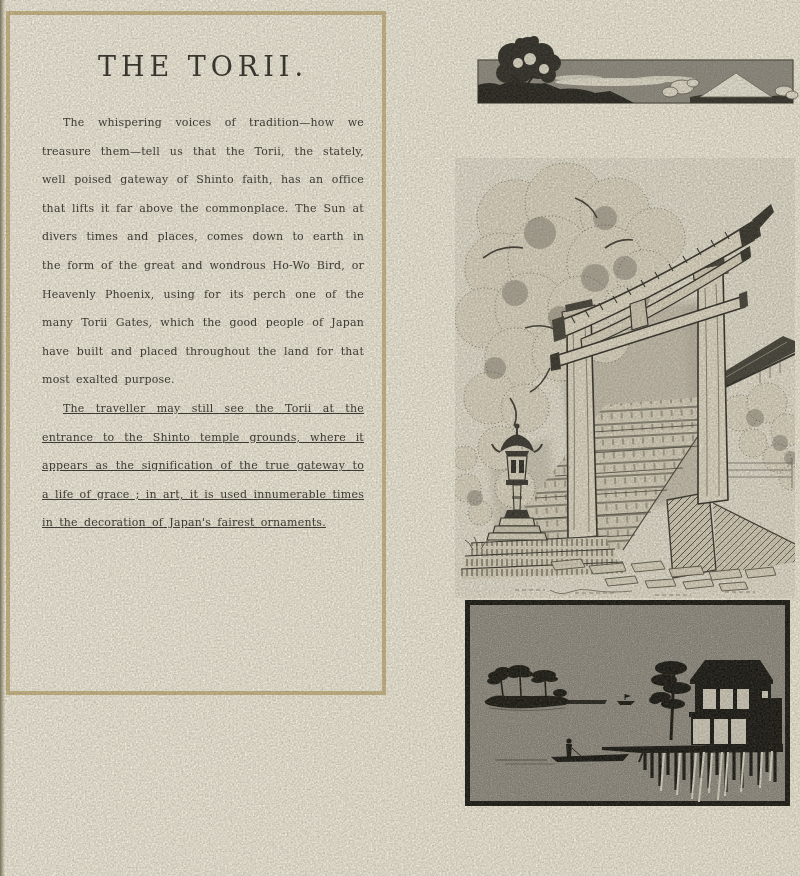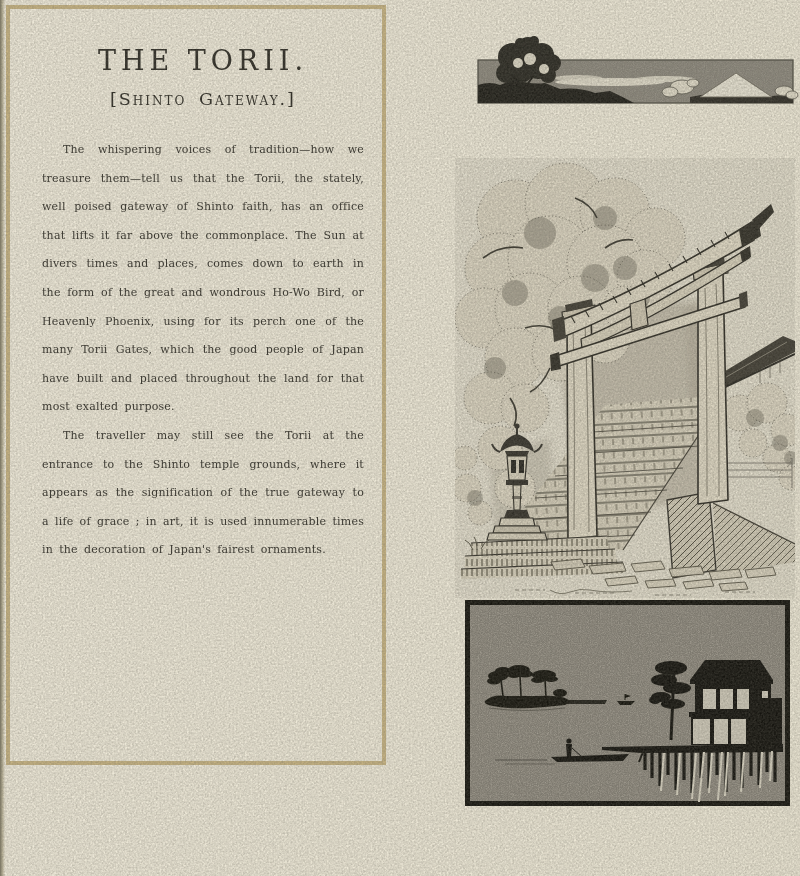--- a/index.html
+++ b/index.html
@@ -5,31 +5,31 @@
   html,body{margin:0;padding:0;}
   body{width:800px;height:876px;background:#ece7d6;overflow:hidden;
        font-family:"DejaVu Serif", serif;}
   .page{position:relative;width:800px;height:876px;
         background:linear-gradient(100deg,#eee9d9 0%,#ece7d6 55%,#eae5d3 100%);}
   .scan-edge{position:absolute;left:0;top:0;width:5px;height:876px;
         background:linear-gradient(to right,#7a7560,#c0b99f 55%,rgba(192,185,159,0));}
   .paper-grain{position:absolute;left:0;top:0;pointer-events:none;opacity:.35;}
 
   
-  .text-panel{position:absolute;left:6px;top:5px;width:380px;height:760px;
+  .text-panel{position:absolute;left:6px;top:11px;width:380px;height:684px;
         box-sizing:border-box;border:4px solid #c5b282;
         padding:24px 18px 16px 32px;}
   .doc-title{margin:12px 0 0;text-align:center;font-weight:normal;
         font-size:27px;letter-spacing:5px;color:#2e2c25;}
   .doc-subtitle{margin:13px 0 0;text-align:center;font-weight:normal;
         font-variant:small-caps;font-size:17.5px;letter-spacing:2px;
         word-spacing:5px;color:#2e2c25;}
   .body-par{margin:27px 0 0;color:#33312a;font-size:11px;line-height:28.6px;
         text-align:justify;text-indent:21px;word-spacing:2.5px;letter-spacing:.2px;}
-  .body-par + .body-par{margin-top:0;}
+  .body-par + .body-par{margin-top:0;text-decoration:underline;}
 
   
   figure{margin:0;position:absolute;}
   .vignette{left:460px;top:35px;width:340px;height:75px;}
   .main-illo{left:455px;top:158px;width:340px;height:440px;}
   .lake-illo{left:465px;top:600px;width:325px;height:206px;}
   figure svg{display:block;}
 </style>
 </head>
 <body>
@@ -59,21 +59,20 @@
     </pattern>
   </defs>
 </svg>
 
 <div class="page">
 
   <div class="scan-edge"></div>
 
   <section class="text-panel">
     <h1 class="doc-title">THE TORII.</h1>
-    <h2 class="doc-subtitle">[Shinto Gateway.]</h2>
     <p class="body-par">The whispering voices of tradition—how we treasure them—tell us that the Torii, the stately, well poised gateway of Shinto faith, has an office that lifts it far above the commonplace.  The Sun at divers times and places, comes down to earth in the form of the great and wondrous Ho-Wo Bird, or Heavenly Phoenix, using for its perch one of the many Torii Gates, which the good people of Japan have built and placed throughout the land for that most exalted purpose.</p>
     <p class="body-par">The traveller may still see the Torii at the entrance to the Shinto temple grounds, where it appears as the signification of the true gateway to a life of grace ; in art, it is used innumerable times in the decoration of Japan's fairest ornaments.</p>
   </section>
 
   <figure class="vignette">
     <svg width="340" height="75" viewBox="0 0 340 75">
       <g>
         <rect x="18" y="25" width="315" height="43" fill="#9a968a" stroke="#45433a" stroke-width="1.2"></rect>
         <rect x="18" y="25" width="315" height="43" filter="url(#grainStrong)" opacity="0.35"></rect>
         <ellipse cx="150" cy="47" rx="55" ry="4" fill="#ddd8c7"></ellipse>

